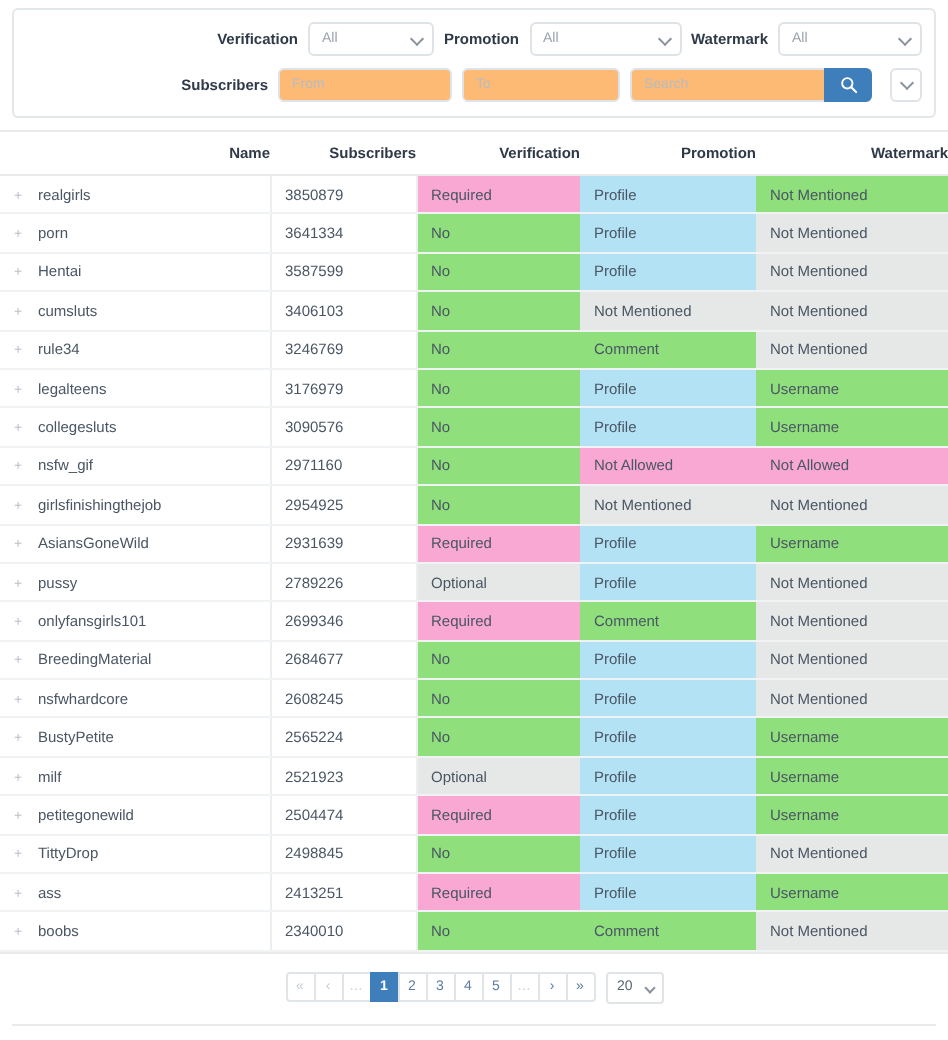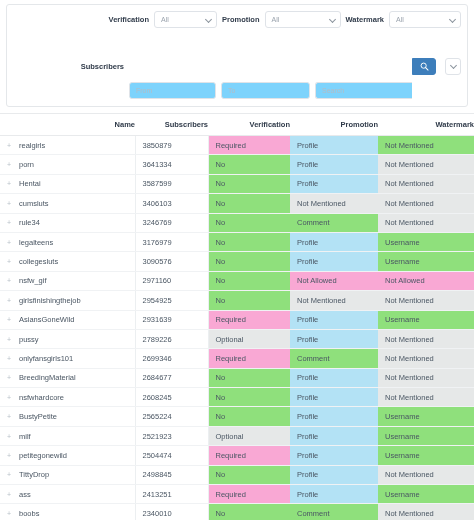--- a/index.html
+++ b/index.html
@@ -71,32 +71,31 @@
     margin-top: -3px;
     border-right: 1px solid #8b949e;
     border-bottom: 1px solid #8b949e;
     transform: rotate(45deg);
     box-sizing: border-box;
   }
   .text-input {
     height: 17px;
     border: 1px solid #dfe3e8;
     border-radius: 3px;
-    background: #7dd3fc;
+    background: #fdba74;
     font-size: 7px;
     color: #3c4858;
     padding: 4px 6px;
     box-sizing: border-box;
     font-family: "Liberation Sans", sans-serif;
     outline: none;
-    margin-top: 48px;
   }
   .text-input::placeholder { color: #b5bcc4; }
   .inp-from { width: 87px; }
-  .inp-to { width: 89px; }
+  .inp-to { width: 79px; }
   .search-group {
     display: flex;
     align-items: center;
     height: 17px;
   }
   .inp-search {
     width: 97px;
     border-radius: 3px 0 0 3px;
     border-right: none;
   }

